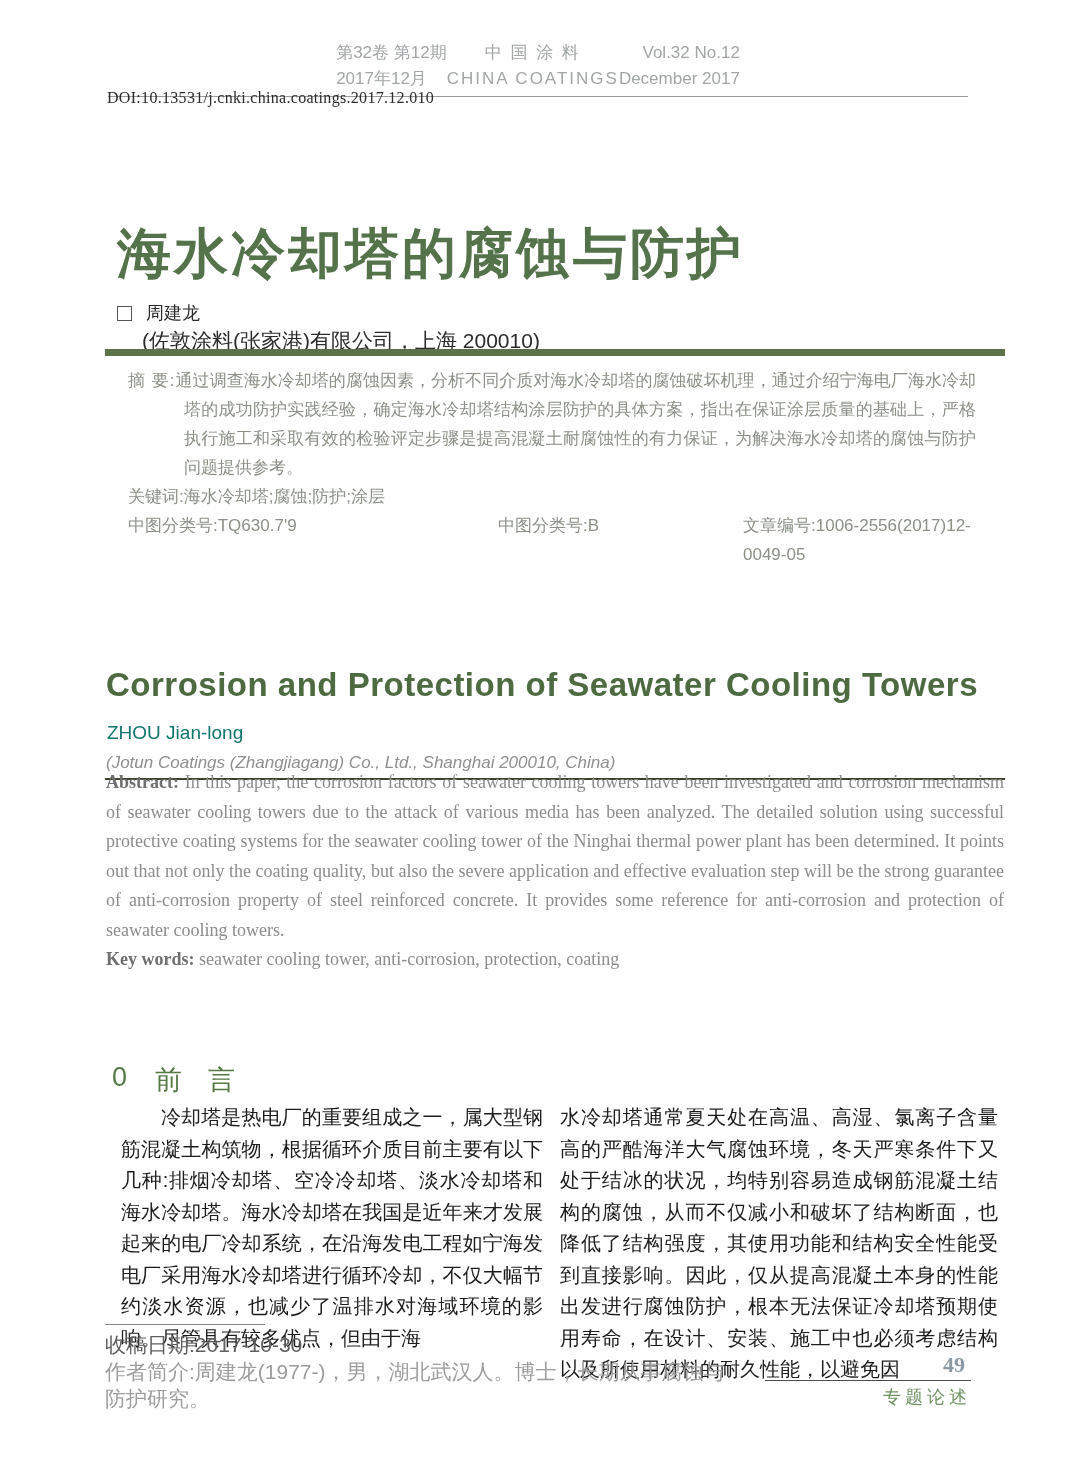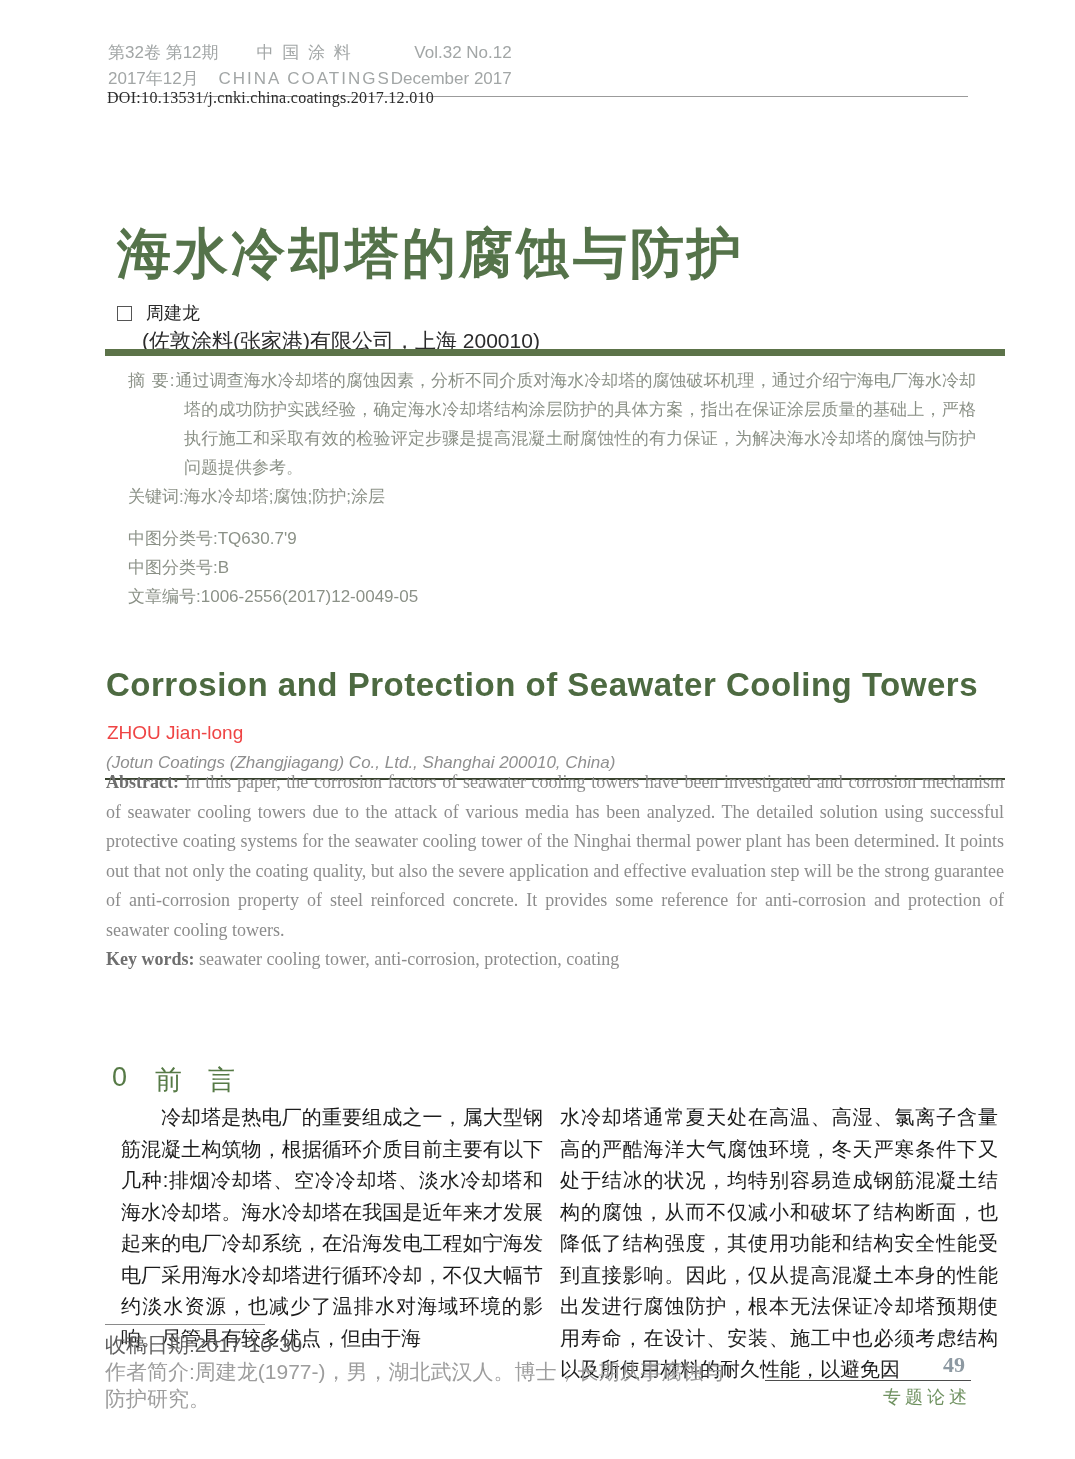--- a/index.html
+++ b/index.html
@@ -8,21 +8,21 @@
     width:1075px;height:1459px;
     margin:0 auto;
     background:#ffffff;
     font-family:"Liberation Sans", sans-serif;
     color:#1f1f1f;
     overflow:hidden;
   }
   
   .masthead{
     position:absolute;top:40px;left:108px;width:860px;
-    display:flex;justify-content:flex-start;align-items:flex-start;
+    display:flex;justify-content:center;align-items:flex-start;
     color:#a2a6a6;font-size:17px;line-height:26px;
     padding-bottom:4px;border-bottom:1px solid #9b9b9b;
   }
   .mast-col.center{text-align:center;letter-spacing:2px;}
   .mast-col.right{text-align:right;}
   .doi{
     position:absolute;top:89px;left:107px;
     font-family:"Liberation Serif", serif;
     font-size:16px;color:#2b2b2b;letter-spacing:0.3px;
   }
@@ -51,34 +51,34 @@
   
   .abstract-cn{
     position:absolute;top:366px;left:128px;width:848px;
     color:#8b9187;font-size:17px;line-height:29px;
   }
   .abstract-cn p{margin:0;}
   .hang{padding-left:56px;text-align:justify;}
   .hang .lbl{margin-left:-56px;letter-spacing:1px;}
   .kw{margin-top:1px;}
   .meta-row{
-    display:flex;margin-top:13px;width:100%;flex-direction:column;
+    display:flex;margin-top:0;width:100%;
   }
   .meta-row .m1{width:370px;}
   .meta-row .m2{width:245px;}
   .meta-row .m3{flex:1;}
   
   .title-en{
     position:absolute;top:666px;left:106px;margin:0;
     font-size:33px;font-weight:bold;color:#4d6a41;
     letter-spacing:0.5px;
   }
   .author-en{
     position:absolute;top:722px;left:107px;
-    font-size:19px;color:#ef4444;
+    font-size:19px;color:#0f766e;
   }
   .affil-en{
     position:absolute;top:753px;left:106px;
     font-family:Liberation Sans, sans-serif;font-style:italic;
     font-size:17px;color:#8f8f8f;text-align:center;
   }
   .rule-en{
     position:absolute;top:778px;left:105px;width:900px;height:0;
     border-top:2px solid #39432f;
   }

